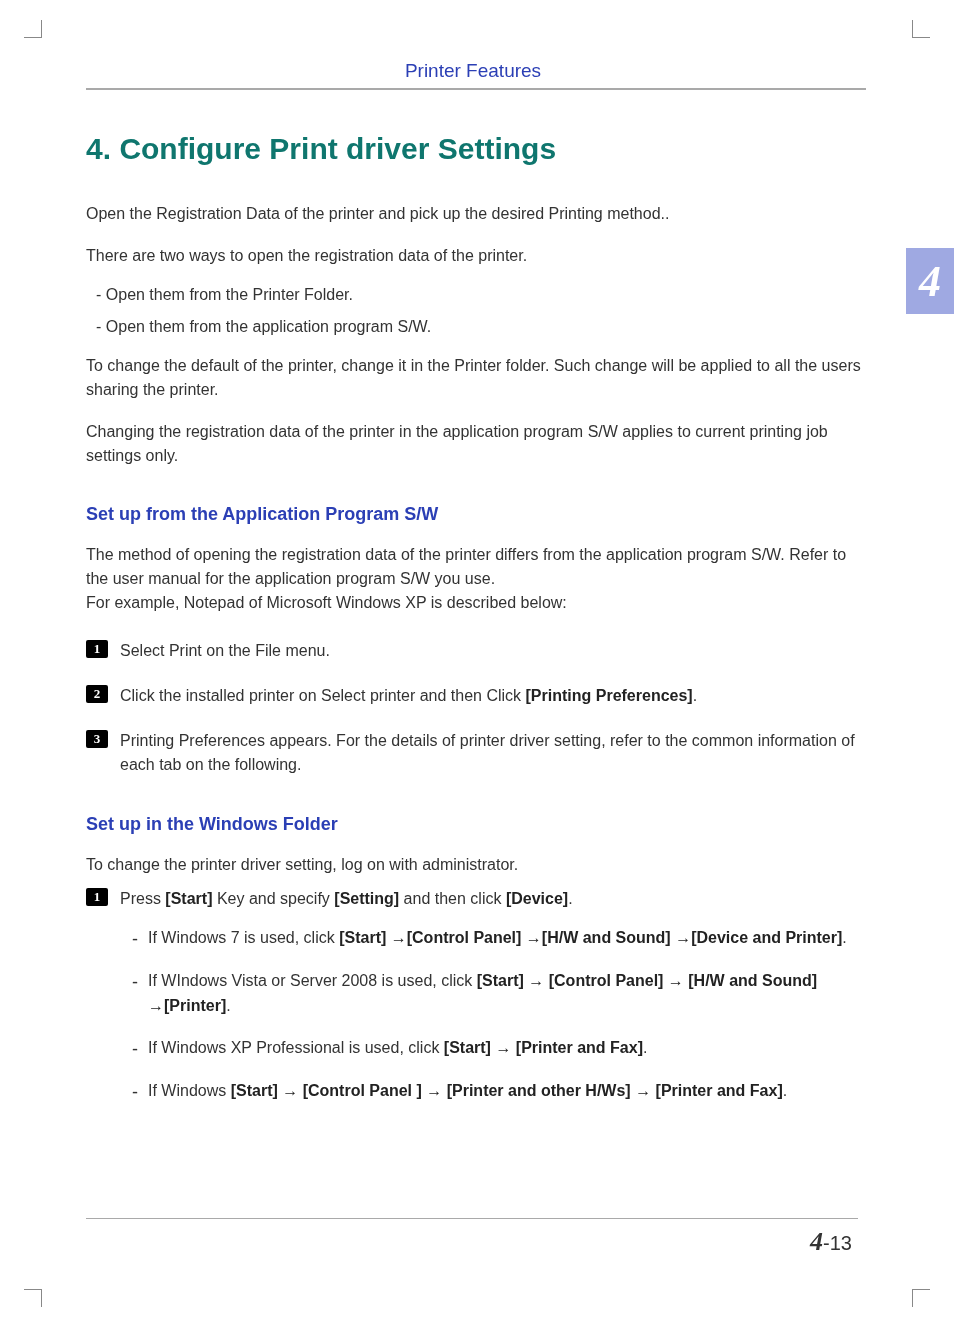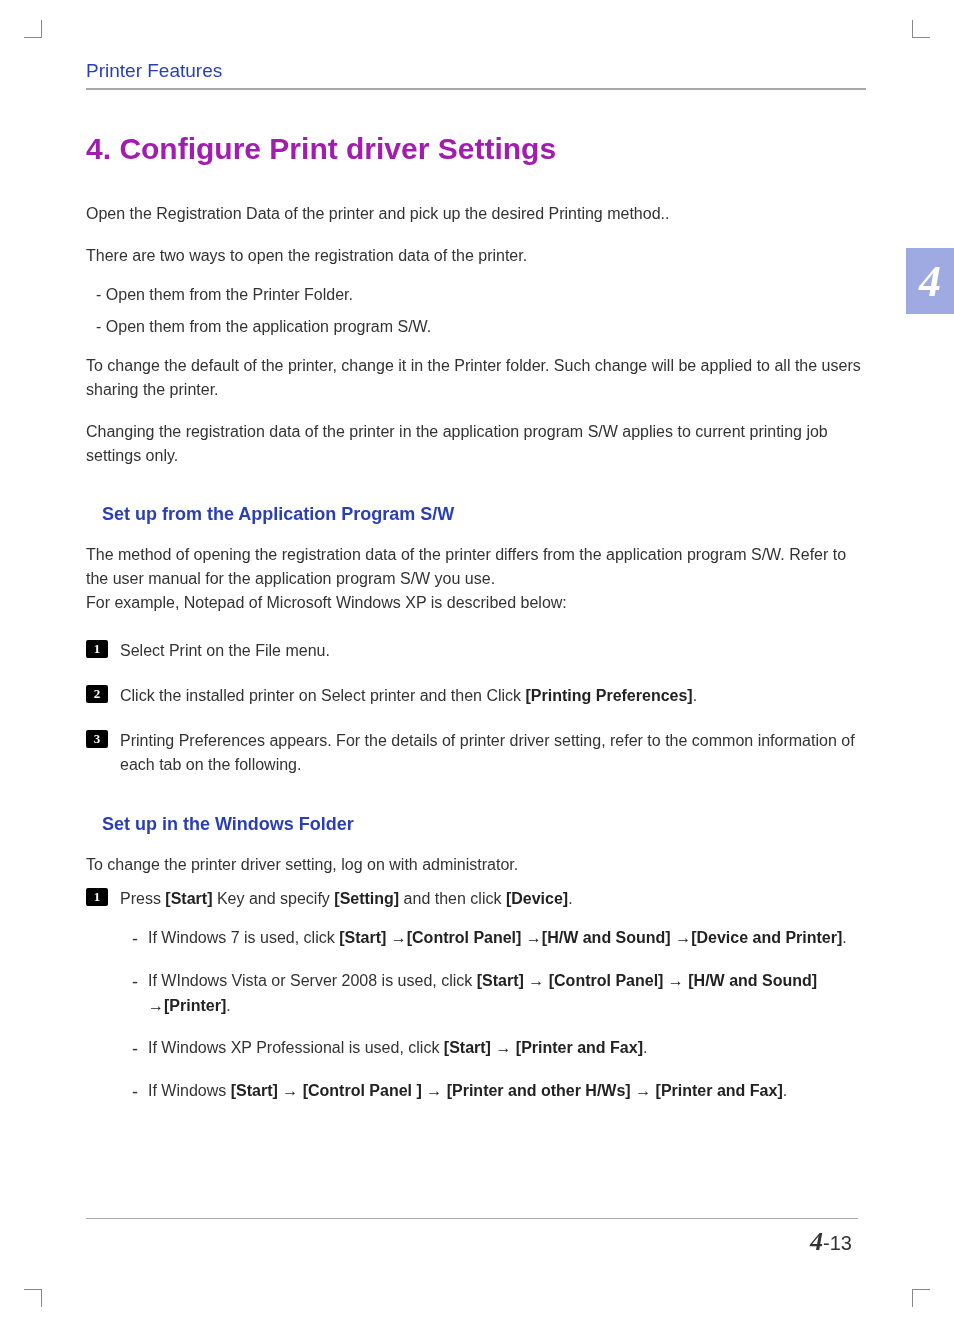--- a/index.html
+++ b/index.html
@@ -23,21 +23,21 @@
 
   .page {
     position: absolute;
     left: 86px;
     right: 88px;
     top: 60px;
     bottom: 70px;
   }
 
   .header-title {
-    text-align: left;
+    text-align: center;
     color: #2b3fb5;
     font-size: 19px;
     margin-bottom: 6px;
     padding-right: 6px;
   }
   .header-rule {
     border: none;
     border-top: 2px solid #a9a9a9;
     margin: 0 0 42px 0;
   }
@@ -55,21 +55,21 @@
     font-style: italic;
     display: flex;
     align-items: center;
     justify-content: center;
     font-family: Georgia, "Times New Roman", serif;
   }
 
   h1.section-title {
     font-size: 30px;
     font-weight: bold;
-    color: #a21caf;
+    color: #0f766e;
     margin: 0 0 36px 0;
   }
   h1.section-title .num { font-size: 30px; }
 
   p { font-size: 16px; line-height: 1.5; color: #333; margin: 0 0 18px 0; }
 
   .sub1 {
     color: #2b3fb5;
     font-size: 19px;
     font-weight: bold;
@@ -85,21 +85,21 @@
   }
 
   .dash-list { margin: 0 0 18px 0; padding: 0; }
   .dash-list li { list-style: none; font-size: 16px; color: #333; margin: 0 0 14px 10px; }
   .dash-list li::before { content: "- "; }
 
   .sub2 {
     color: #2b3fb5;
     font-size: 18px;
     font-weight: bold;
-    margin: 36px 0 18px 16px;
+    margin: 36px 0 18px 0;
   }
 
   .numlist { margin: 24px 0 0 0; padding: 0; }
   .numlist > li {
     list-style: none;
     position: relative;
     padding-left: 34px;
     font-size: 16px;
     color: #333;
     line-height: 1.55;

